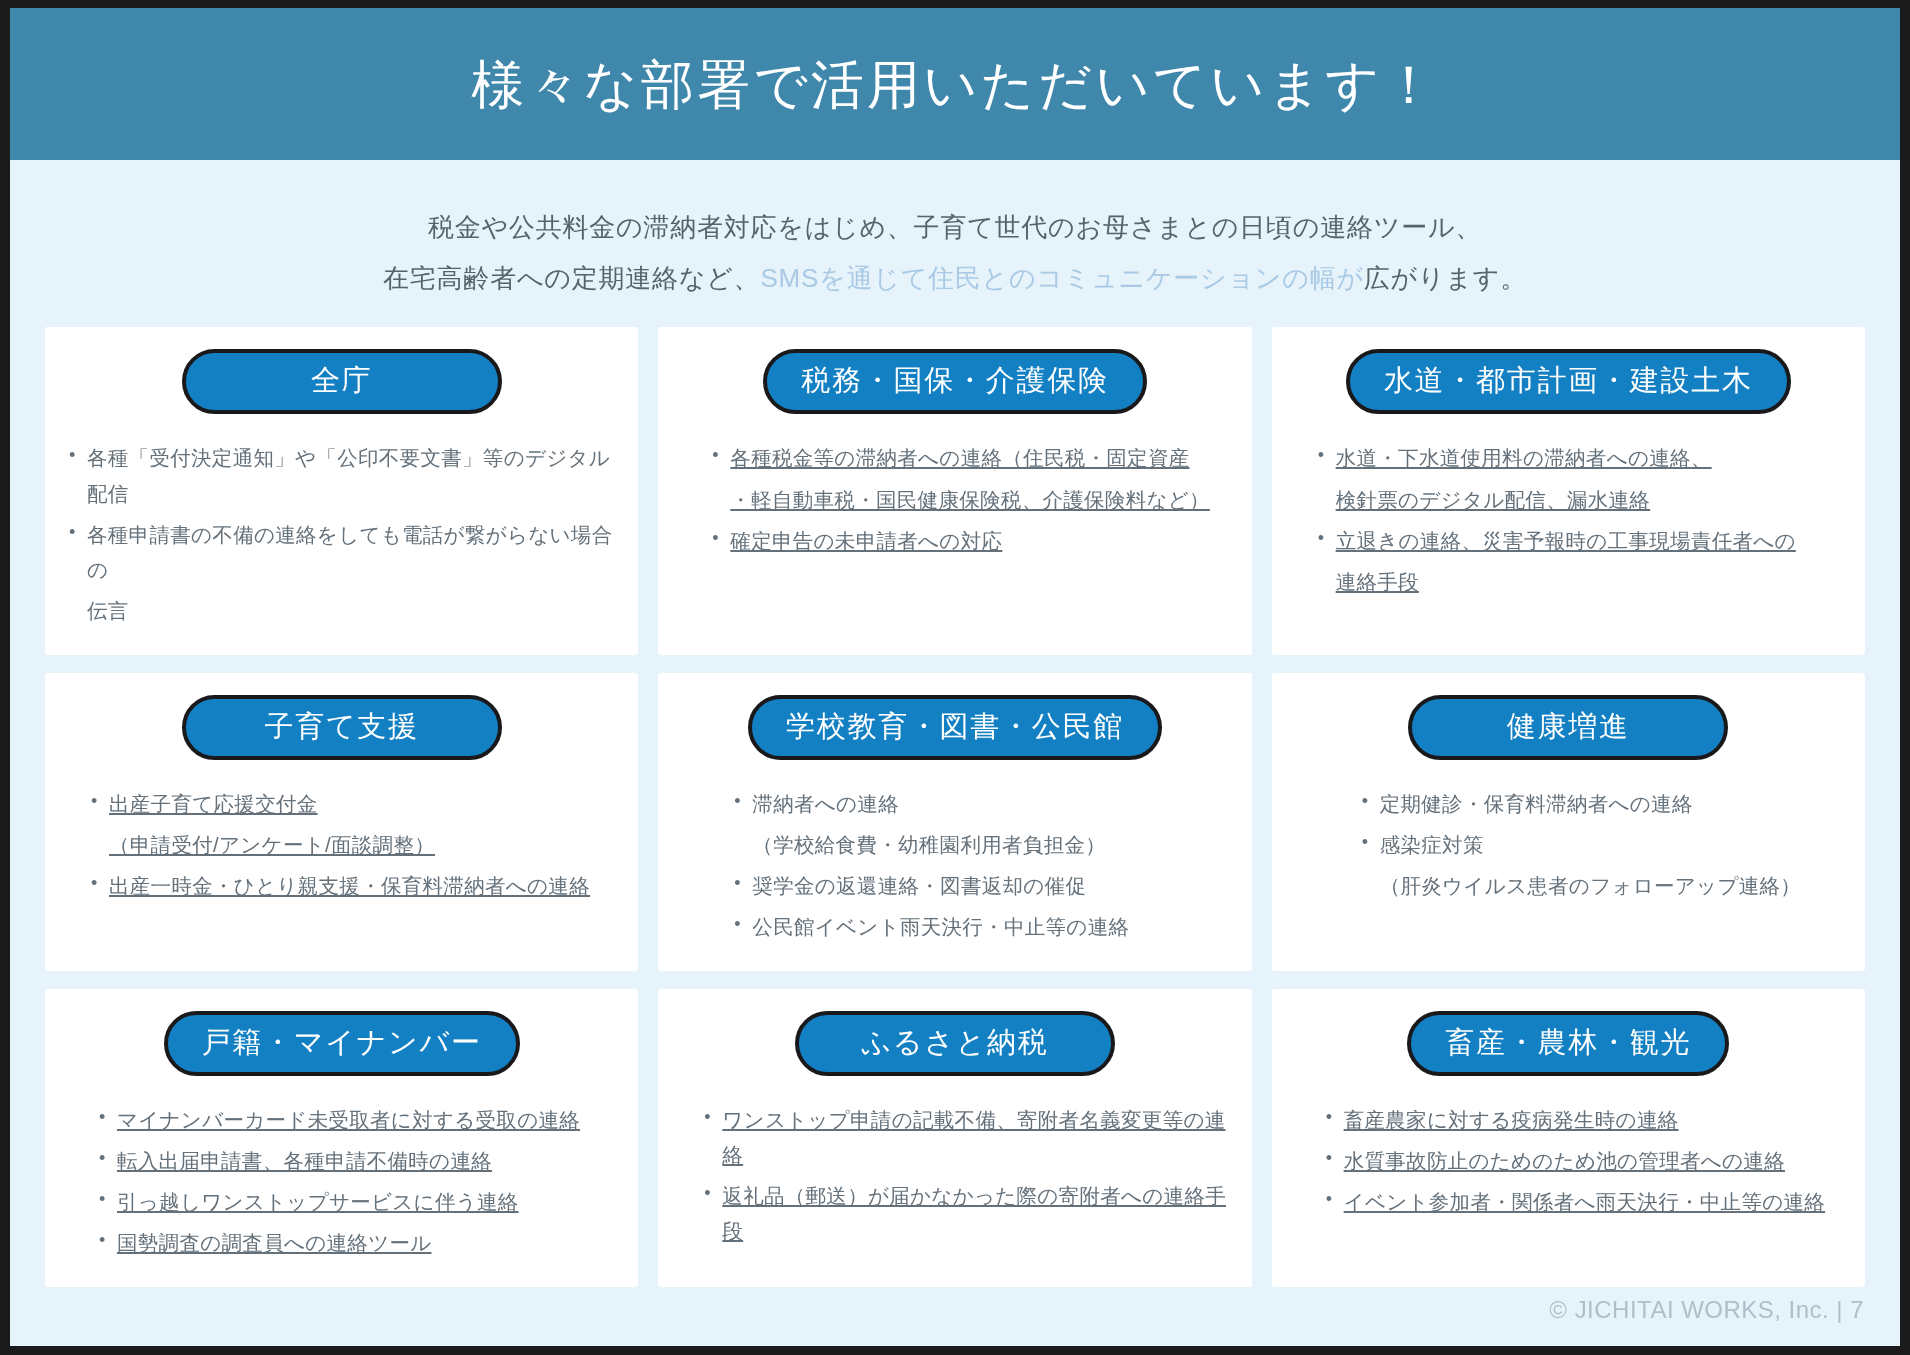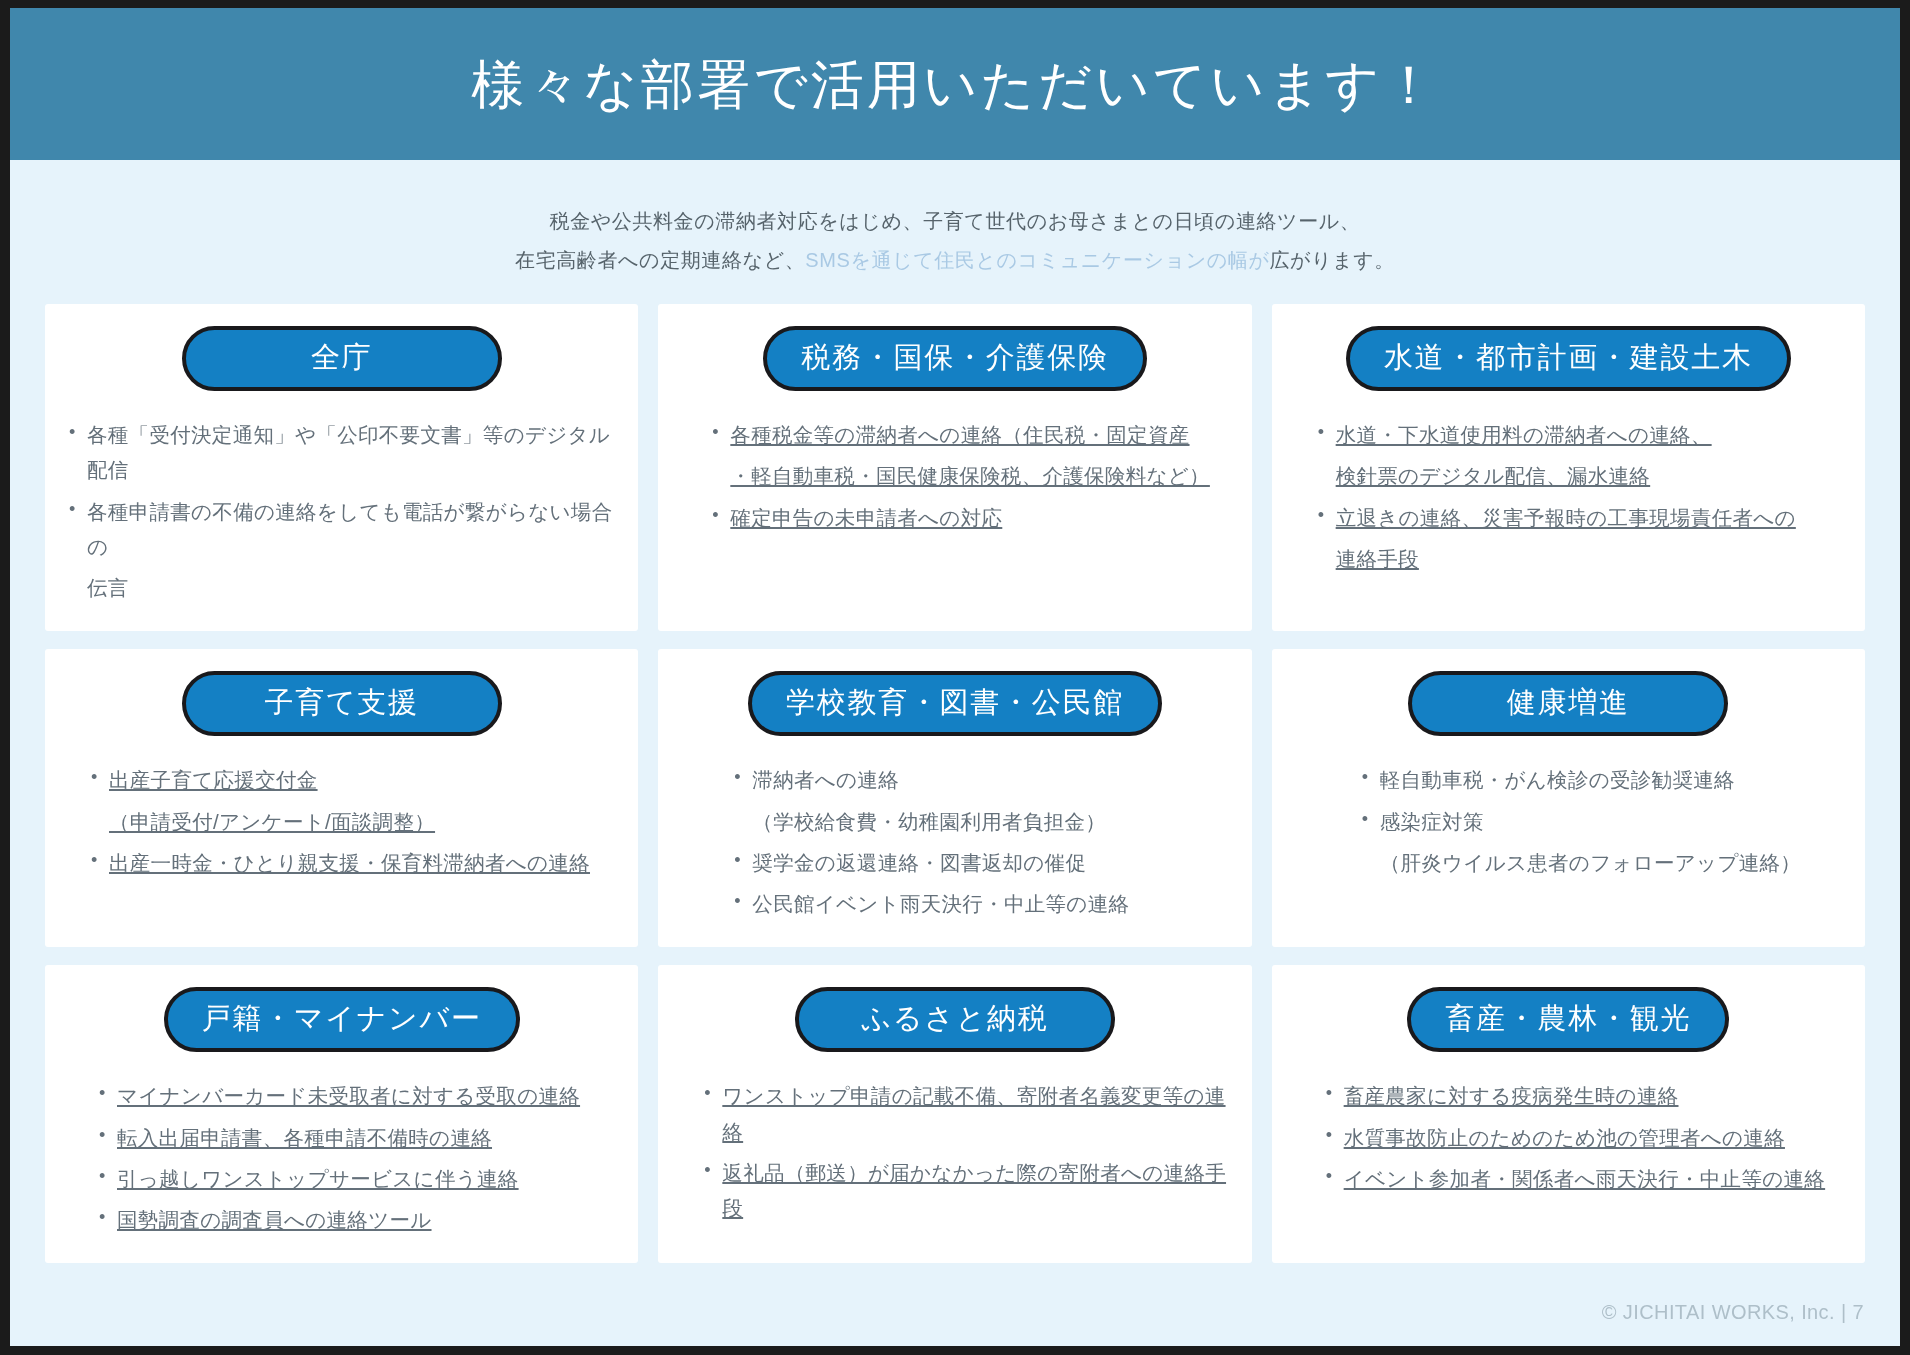--- a/index.html
+++ b/index.html
@@ -38,21 +38,21 @@
     letter-spacing: 0.06em;
     line-height: 1;
     white-space: nowrap;
   }
 
   
   .subtitle {
     margin-top: 42px;
     text-align: center;
     color: #56636b;
-    font-size: 20px;
+    font-size: 26px;
     line-height: 1.95;
     letter-spacing: 0.03em;
   }
   .subtitle .hl { color: #a9c9e4; }
 
   
   .grid {
     margin: 24px auto 0 auto;
     width: 1820px;
     display: grid;
@@ -118,21 +118,21 @@
   .align-mid2   .bullets { padding-left: 56px; }
   .align-mid3   .bullets { padding-left: 70px; }
   .align-mid4   .bullets { padding-left: 34px; text-decoration: underline; }
 
   
   .footer {
     position: absolute;
     right: 36px;
     bottom: 22px;
     color: #aebfc9;
-    font-size: 20px;
+    font-size: 24px;
     letter-spacing: 0.02em;
   }
 </style>
 </head>
 <body>
 
 <div class="slide">
 
   <div class="header">
     <div class="header-title">様々な部署で活用いただいています！</div>
@@ -200,21 +200,21 @@
         <li>奨学金の返還連絡・図書返却の催促</li>
         <li>公民館イベント雨天決行・中止等の連絡</li>
       </ul>
     </div>
 
     <div class="card align-mid3">
       <div class="badge-wrap">
         <div class="badge">健康増進</div>
       </div>
       <ul class="bullets">
-        <li>軽自動車税・がん検診の受診勧奨連絡</li>
+        <li>定期健診・保育料滞納者への連絡</li>
         <li>感染症対策</li>
         <li class="cont">（肝炎ウイルス患者のフォローアップ連絡）</li>
       </ul>
     </div>
 
     <div class="card align-mid4">
       <div class="badge-wrap">
         <div class="badge">戸籍・マイナンバー</div>
       </div>
       <ul class="bullets">

